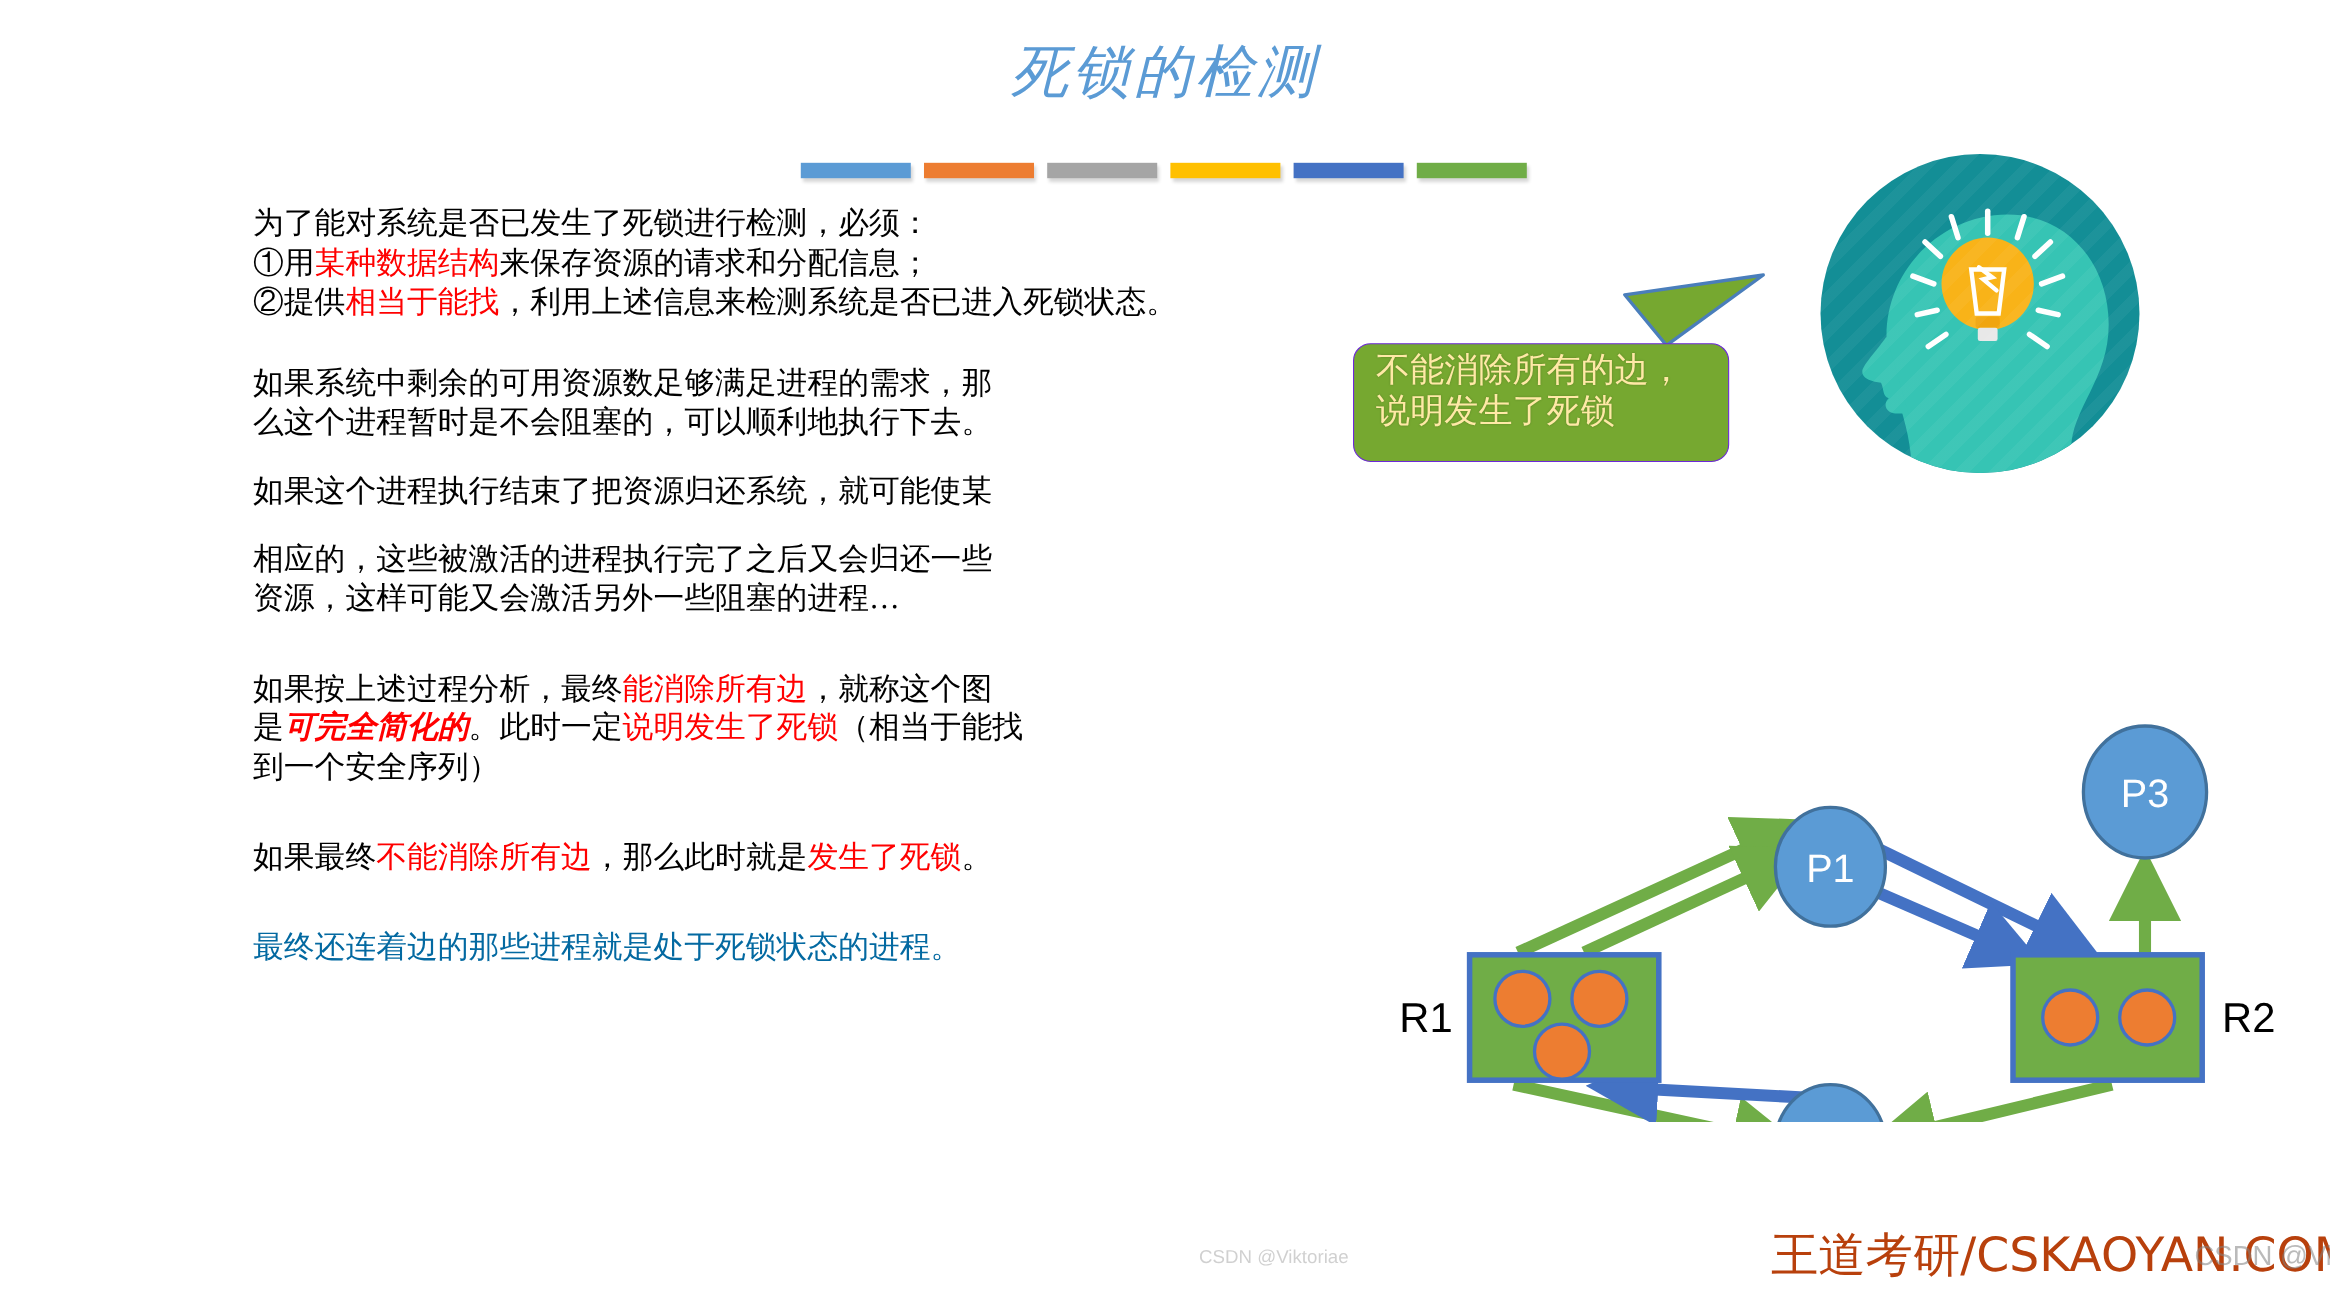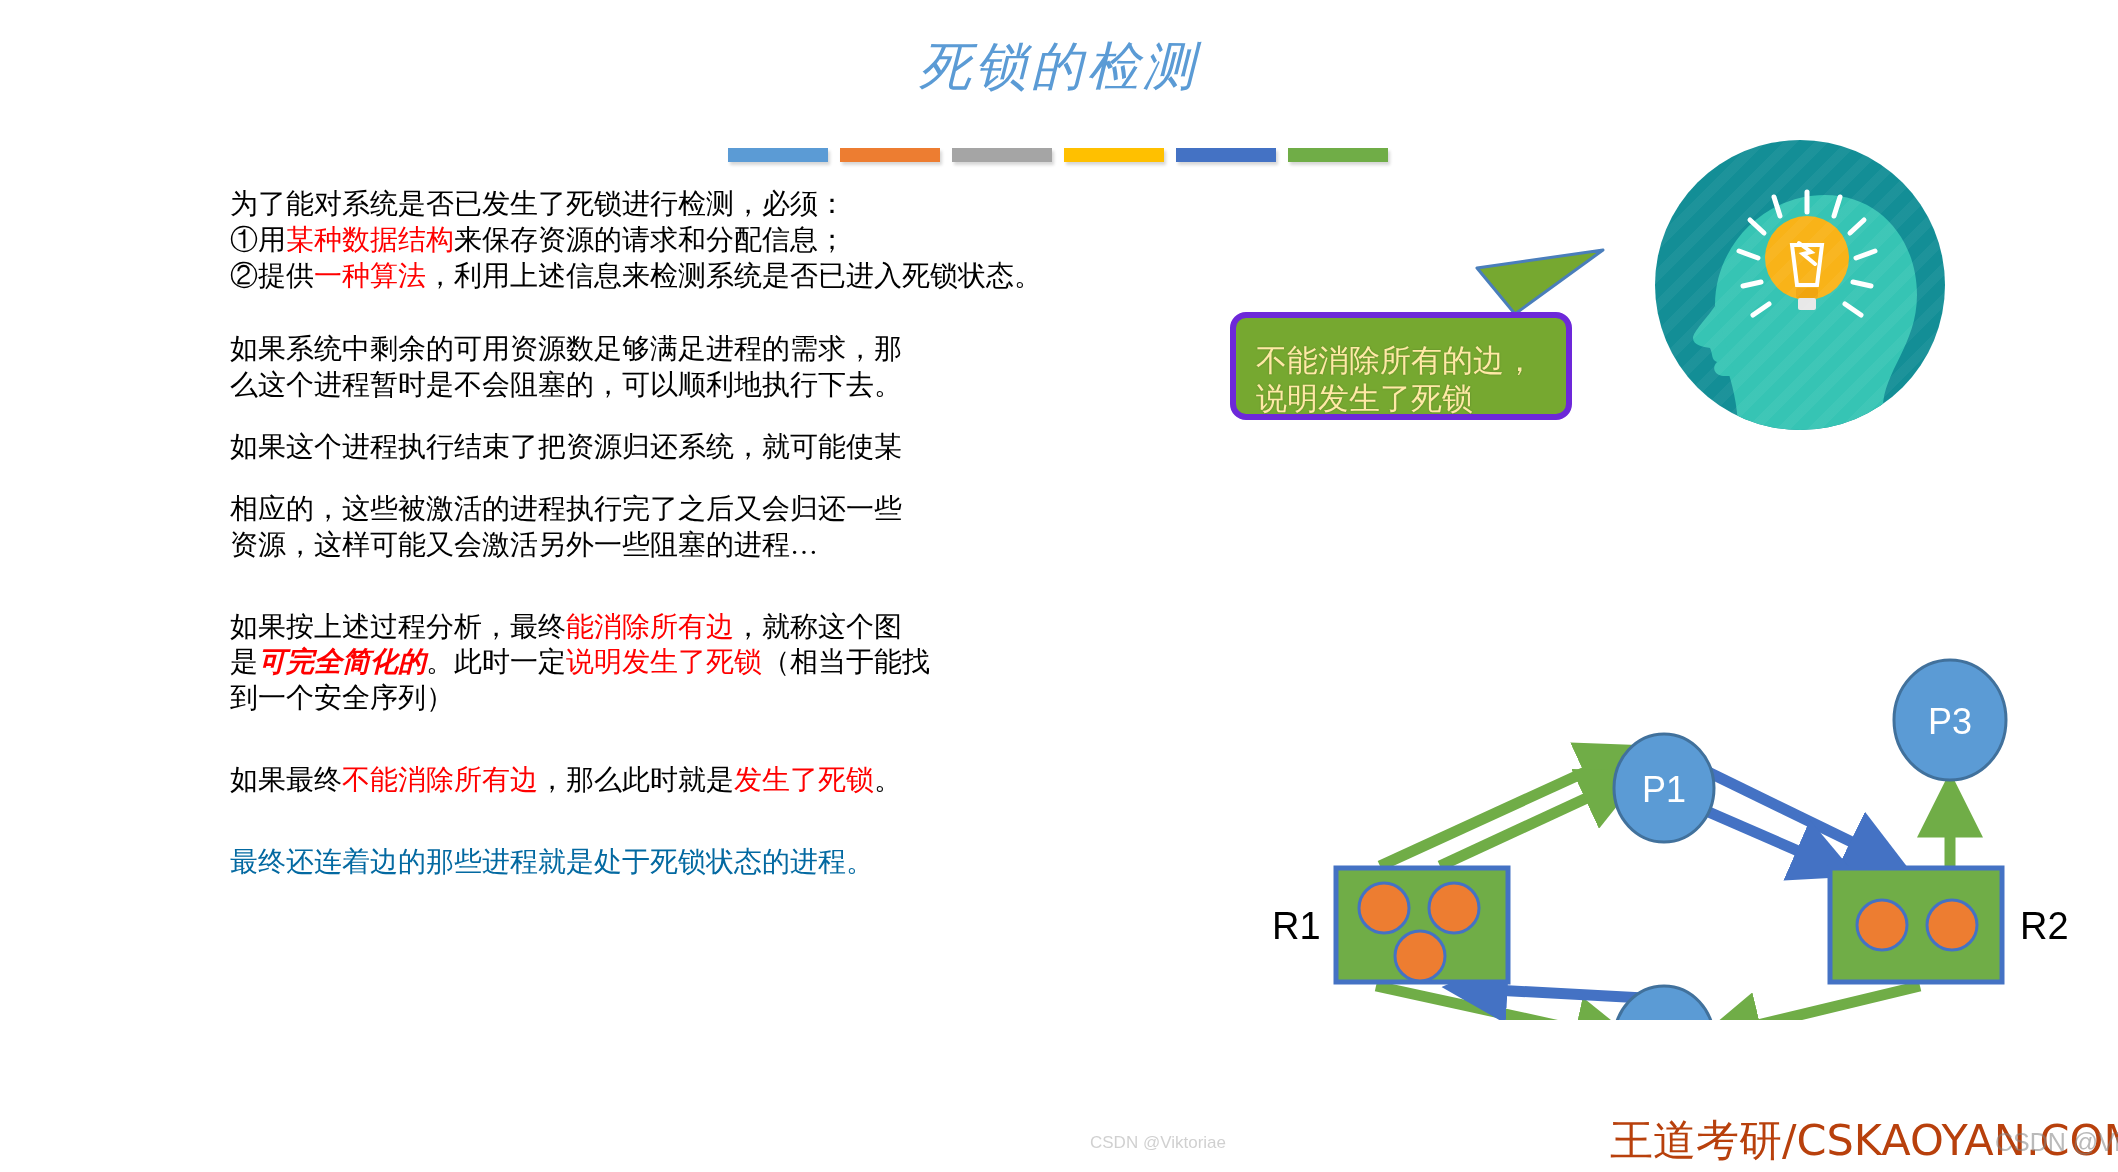--- a/index.html
+++ b/index.html
@@ -43,22 +43,22 @@
     border-radius:50%; background:#138e96; overflow:hidden;
   }
   #brain-badge .stripes{
     position:absolute; inset:0;
     background:repeating-linear-gradient(-45deg, rgba(255,255,255,.045) 0 10px, rgba(255,255,255,0) 10px 22px);
   }
 
   
   #speech-bubble{
     position:absolute; left:0px; top:172px; width:342px; height:108px;
-    background:#76a830; border:6px solid #6d28d9; border-radius:16px;
-    box-sizing:border-box; padding:24px 16px 0 20px;
+    background:#76a830; border:1px solid #6d28d9; border-radius:16px;
+    box-sizing:border-box; padding:5px 16px 0 20px;
   }
   #bubble-text{
     font-family:"DejaVu Serif","Liberation Serif",serif;
     font-size:31px; color:#ffe9a6; line-height:1.22; white-space:pre-line;
     text-shadow:0 0 2px rgba(0,0,0,.25);
   }
   #bubble-tail{
     position:absolute; left:245px; top:108px; width:130px; height:70px;
   }
 
@@ -102,21 +102,21 @@
   <span style="background:#a5a5a5"></span>
   <span style="background:#ffc000"></span>
   <span style="background:#4472c4"></span>
   <span style="background:#70ad47"></span>
 </div>
 
 <div id="left-col">
 
   <p>为了能对系统是否已发生了死锁进行检测，必须：</p>
   <p><span>①用</span><span class="red">某种数据结构</span><span>来保存资源的请求和分配信息；</span></p>
-  <p><span>②提供</span><span class="red">一种算法</span><span>，利用上述信息来检测系统是否已进入死锁状态。</span></p>
+  <p><span>②提供</span><span class="red">相当于能找</span><span>，利用上述信息来检测系统是否已进入死锁状态。</span></p>
 
   <div class="gap-md"></div>
 
   <p>如果系统中剩余的可用资源数足够满足进程的需求，那</p>
   <p>么这个进程暂时是不会阻塞的，可以顺利地执行下去。</p>
 
   <div class="gap-sm"></div>
 
   <p>如果这个进程执行结束了把资源归还系统，就可能使某</p>
 

